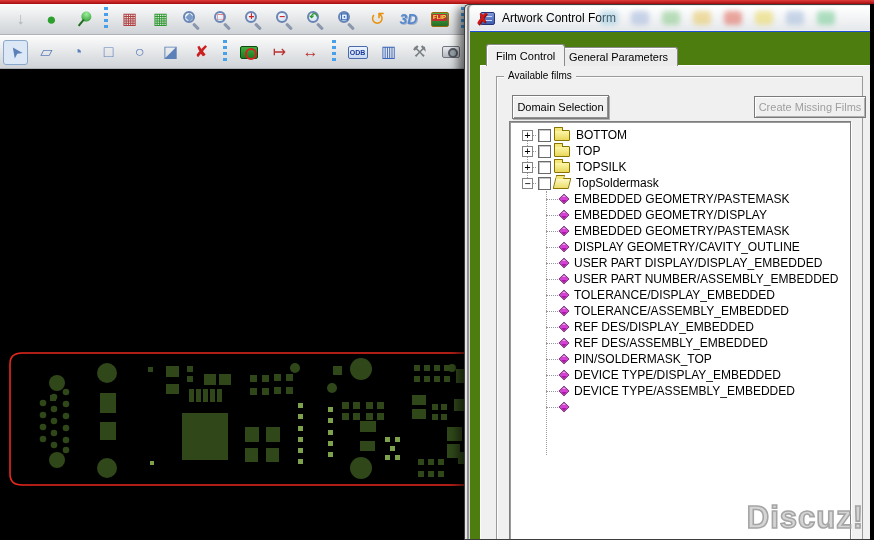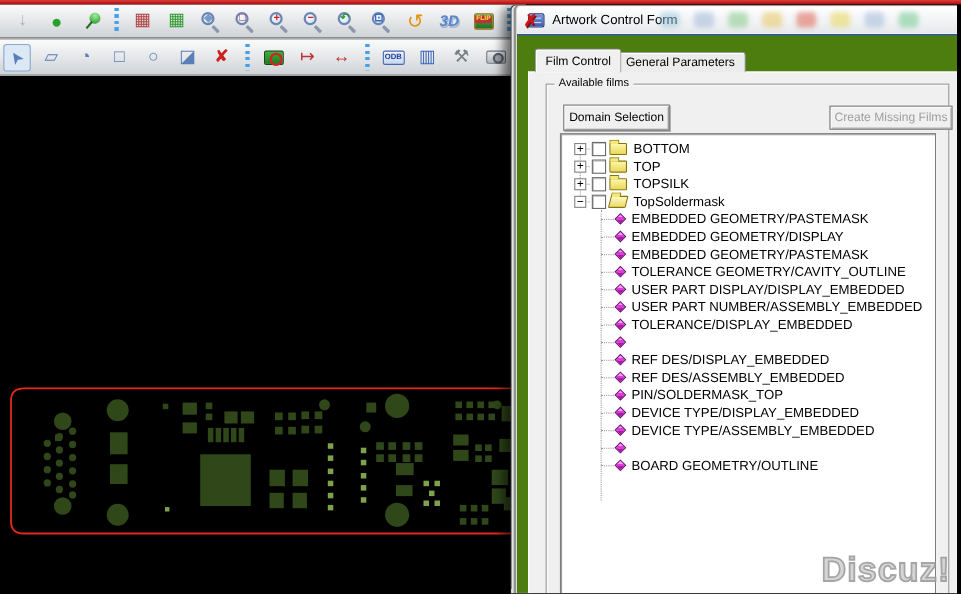--- a/index.html
+++ b/index.html
@@ -445,40 +445,41 @@
               <span class="tlabel">EMBEDDED GEOMETRY/DISPLAY</span>
             </div>
             <div class="trow">
               <span class="hd kid"></span>
               <span class="dia"></span>
               <span class="tlabel">EMBEDDED GEOMETRY/PASTEMASK</span>
             </div>
             <div class="trow">
               <span class="hd kid"></span>
               <span class="dia"></span>
-              <span class="tlabel">TOLERANCE GEOMETRY/CAVITY_OUTLINE</span>
+              <span class="tlabel">DISPLAY GEOMETRY/CAVITY_OUTLINE</span>
             </div>
             <div class="trow">
               <span class="hd kid"></span>
               <span class="dia"></span>
               <span class="tlabel">USER PART DISPLAY/DISPLAY_EMBEDDED</span>
             </div>
             <div class="trow">
               <span class="hd kid"></span>
               <span class="dia"></span>
               <span class="tlabel">USER PART NUMBER/ASSEMBLY_EMBEDDED</span>
             </div>
             <div class="trow">
               <span class="hd kid"></span>
               <span class="dia"></span>
               <span class="tlabel">TOLERANCE/DISPLAY_EMBEDDED</span>
             </div>
             <div class="trow">
               <span class="hd kid"></span>
               <span class="dia"></span>
+              <span class="tlabel">TOLERANCE/ASSEMBLY_EMBEDDED</span>
             </div>
             <div class="trow">
               <span class="hd kid"></span>
               <span class="dia"></span>
               <span class="tlabel">REF DES/DISPLAY_EMBEDDED</span>
             </div>
             <div class="trow">
               <span class="hd kid"></span>
               <span class="dia"></span>
               <span class="tlabel">REF DES/ASSEMBLY_EMBEDDED</span>
@@ -494,25 +495,20 @@
               <span class="tlabel">DEVICE TYPE/DISPLAY_EMBEDDED</span>
             </div>
             <div class="trow">
               <span class="hd kid"></span>
               <span class="dia"></span>
               <span class="tlabel">DEVICE TYPE/ASSEMBLY_EMBEDDED</span>
             </div>
             <div class="trow">
               <span class="hd kid"></span>
               <span class="dia"></span>
-            </div>
-            <div class="trow">
-              <span class="hd kid"></span>
-              <span class="dia"></span>
-              <span class="tlabel">BOARD GEOMETRY/OUTLINE</span>
             </div>
           </div>
         </div>
     </div>
   </div>
 
   <div class="watermark">Discuz!</div>
 
 </div>
 

